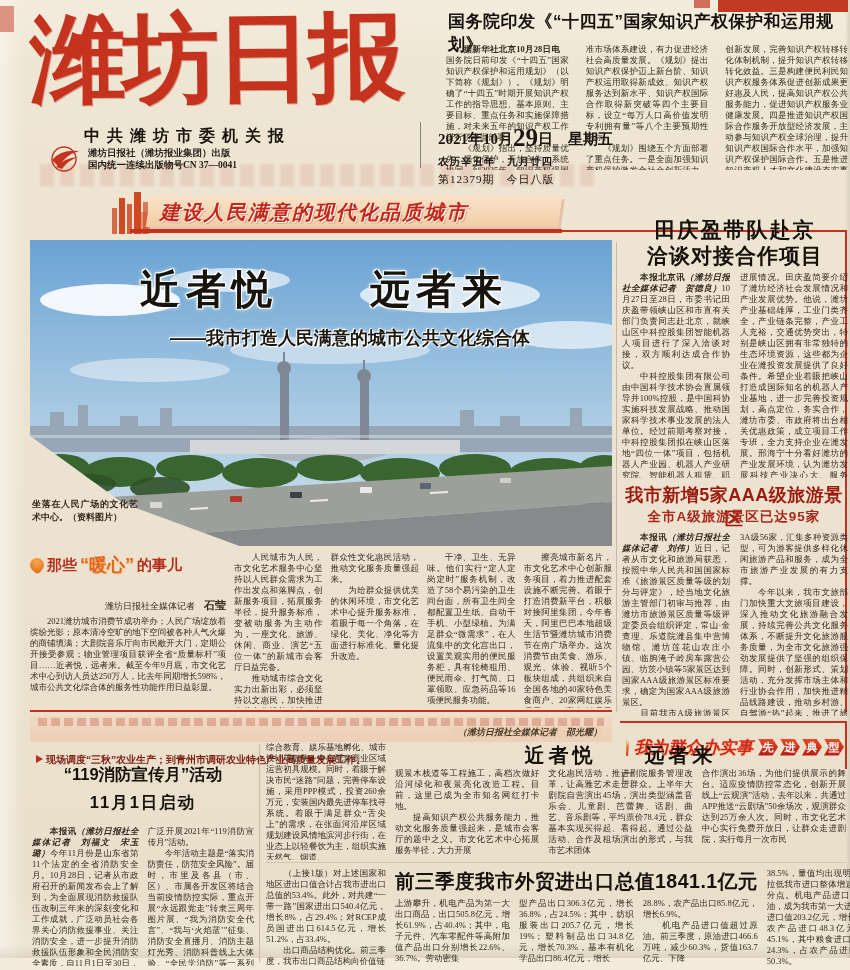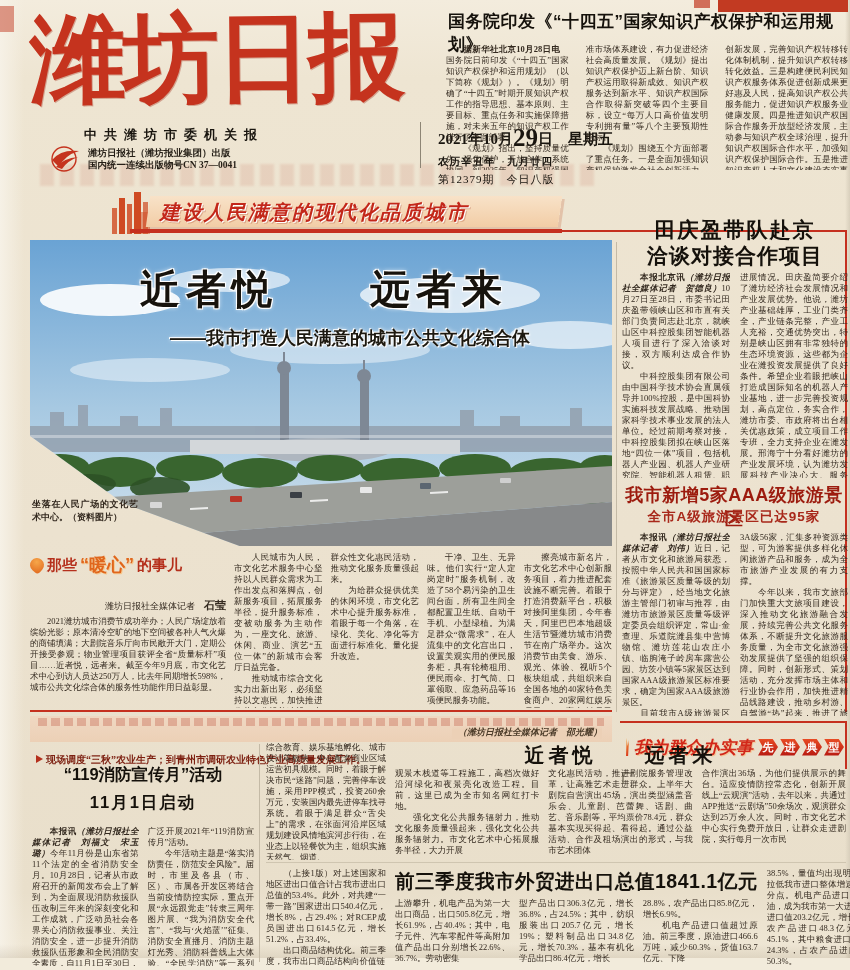--- a/index.html
+++ b/index.html
@@ -15,21 +15,21 @@
   .edge-left{left:0;top:0;width:24px;height:970px;background:linear-gradient(90deg,#f6f1e6,rgba(246,241,230,0));}
   .edge-right{right:0;top:0;width:5px;height:970px;background:linear-gradient(270deg,#d8cfbc,rgba(216,207,188,0));}
   .fold-shadow{left:0;top:944px;width:850px;height:14px;background:linear-gradient(180deg,rgba(120,100,70,0),rgba(120,100,70,.14));}
   .fold-strip{left:0;top:958px;width:850px;height:12px;background:#f2ebdb;}
   .frag{background:#c23a22;}
   .showthrough{left:40px;top:164px;width:560px;height:22px;opacity:.14;filter:blur(1px);
     background:repeating-linear-gradient(90deg,#c0604a 0 14px,rgba(0,0,0,0) 14px 20px);}
   
   .mh-title{left:30px;top:0px;width:400px;font-size:96px;line-height:118px;font-weight:900;
     color:#c5331e;letter-spacing:-3px;transform:rotate(-.6deg);text-shadow:1px 1px 0 rgba(160,40,20,.35);}
-  .mh-organ{left:84px;top:126px;font-size:13px;font-weight:bold;letter-spacing:7px;color:#19150f;font-family:"Liberation Sans",sans-serif;}
+  .mh-organ{left:84px;top:126px;font-size:16px;font-weight:bold;letter-spacing:7px;color:#19150f;font-family:"Liberation Sans",sans-serif;}
   .mh-logo{left:48px;top:146px;width:34px;height:26px;}
   .mh-pub{left:88px;top:147px;font-size:9.5px;line-height:12px;font-weight:bold;color:#241e16;}
   .mh-divider{left:420px;top:122px;width:1px;height:46px;background:#8d8575;}
   .mh-date{left:438px;top:124px;width:380px;color:#19150f;}
   .mh-date .l1{font-size:15px;font-weight:bold;}
   .mh-date .day{font-size:25px;font-weight:900;vertical-align:-2px;}
   .mh-date .l2{font-size:10.5px;font-weight:bold;margin-top:3px;letter-spacing:1px;}
   .mh-date .l3{font-size:11px;margin-top:3px;letter-spacing:1px;}
   
   .ts-headline{left:448px;top:10px;width:402px;font-size:17px;font-weight:900;color:#15110b;letter-spacing:.5px;}
@@ -319,21 +319,21 @@
 　　今年活动主题是“落实消防责任，防范安全风险”。届时，市里及各县（市、区）、市属各开发区将结合当前疫情防控实际，重点开展“永远跟党走”转隶三周年图片展、“我为消防安全代言”、“我与‘火焰蓝’”征集、消防安全直播月、消防主题灯光秀、消防科普线上大体验、“全民学消防”等一系列消防宣传活动。</div>
   </div>
 
   <div class="abs rule-v2"></div>
   <div class="abs jz">
     <div class="c-side smalltext">综合教育、娱乐基地孵化、城市设计等板块，中心配套商业区域运营初具规模。同时，着眼于解决市民“迷路”问题，完善停车设施，采用PPP模式，投资260余万元，安装国内最先进停车找寻系统。着眼于满足群众“舌尖上”的需求，在张面河沿岸区域规划建设风情地滨河步行街，在业态上以轻餐饮为主，组织实施天然气、烟道、</div>
     <div class="jz-mid">
       <div class="jz-title">近者悦　　远者来</div>
       <div class="jz-midcols">
         <div class="c smalltext">观景木栈道等工程施工，高档次做好沿河绿化和夜景亮化改造工程。目前，这里已成为全市知名网红打卡地。
-　　强化文化公共服务辐射力，推动文化服务质量强起来，强化文化公共服务辐射力。市文化艺术中心拓展服务半径，大力开展</div>
+　　提高知识产权公共服务能力，推动文化服务质量强起来，是城市会客厅的题中之义。市文化艺术中心拓展服务半径，大力开展</div>
         <div class="c smalltext">文化惠民活动，推进剧院服务管理改革，让高雅艺术走进群众。上半年大剧院自营演出45场，演出类型涵盖音乐会、儿童剧、芭蕾舞、话剧、曲艺、音乐剧等，平均票价78.4元，群众基本实现买得起、看得起。通过公益活动、合作及租场演出的形式，与我市艺术团体</div>
         <div class="c smalltext">合作演出36场，为他们提供展示的舞台。适应疫情防控常态化，创新开展线上“云观演”活动，去年以来，共通过APP推送“云剧场”50余场次，观演群众达到25万余人次。同时，市文化艺术中心实行免费开放日，让群众走进剧院，实行每月一次市民</div>
       </div>
     </div>
   </div>
 
   <div class="abs rule-h3"></div>
   <div class="abs tr">
     <div class="c-side smalltext">　　（上接1版）对上述国家和地区进出口值合计占我市进出口总值的53.4%。此外，对共建“一带一路”国家进出口540.4亿元，增长8%，占29.4%；对RCEP成员国进出口614.5亿元，增长51.2%，占33.4%。
 　　出口商品结构优化。前三季度，我市出口商品结构向价值链</div>

